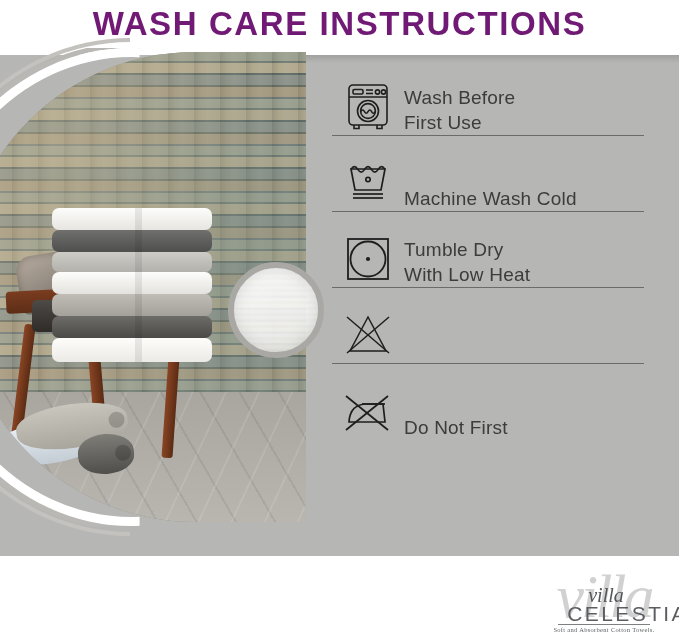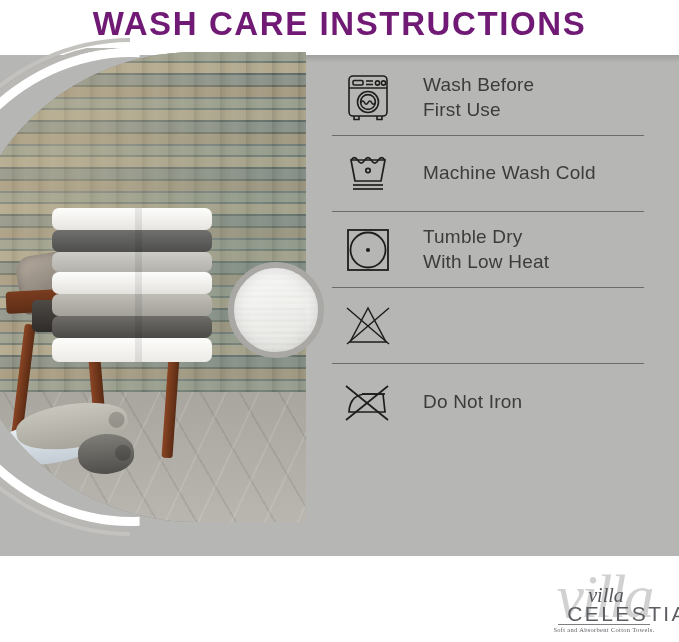--- a/index.html
+++ b/index.html
@@ -145,22 +145,22 @@
       linear-gradient(160deg, rgba(255,255,255,0.90), rgba(236,236,233,0.80)),
       repeating-linear-gradient(to bottom, rgba(255,255,255,0.5) 0 3px, rgba(215,215,210,0.5) 3px 6px);
     box-shadow: inset 0 0 14px rgba(120,120,120,0.25);
   }
 
   
   .rows {
     position: absolute; left: 332px; top: 60px; width: 312px;
   }
   .row {
-    position: relative; display: flex; align-items: center;
-    height: 76px; border-bottom: 1px solid #6b6b69; gap: 19px;
+    position: relative; display: flex; align-items: flex-end;
+    height: 76px; border-bottom: 1px solid #6b6b69;
   }
   .row:last-child { border-bottom: none; }
   .row-icon {
     width: 72px; min-width: 72px; height: 56px;
     display: flex; align-items: center; justify-content: center;
   }
   .row-icon svg { display: block; }
   .row-label {
     font-size: 19px; font-weight: normal; color: #3c3c3c;
     line-height: 1.28; letter-spacing: 0.2px; white-space: pre-line;
@@ -298,21 +298,21 @@
 
     <div class="row">
       <div class="row-icon">
         <svg width="54" height="44" viewBox="0 0 54 44" fill="none" stroke="#1e1e1e" stroke-width="1.7">
           <path d="M8 32 Q9 14 26 14 H42 L44 32 Z"></path>
           <line x1="21" y1="14" x2="44" y2="14"></line>
           <line x1="5" y1="6" x2="47" y2="40"></line>
           <line x1="47" y1="6" x2="5" y2="40"></line>
         </svg>
       </div>
-      <div class="row-label">Do Not Iron</div>
+      <div class="row-label">Do Not First</div>
     </div>
 
   </div>
 
   <div class="logo">
     <div class="logo-watermark">villa</div>
     <div class="logo-script">villa</div>
     <div class="logo-name">CELESTIA</div>
     <div class="logo-rule"></div>
     <div class="logo-tag">Soft and Absorbent Cotton Towels.</div>

